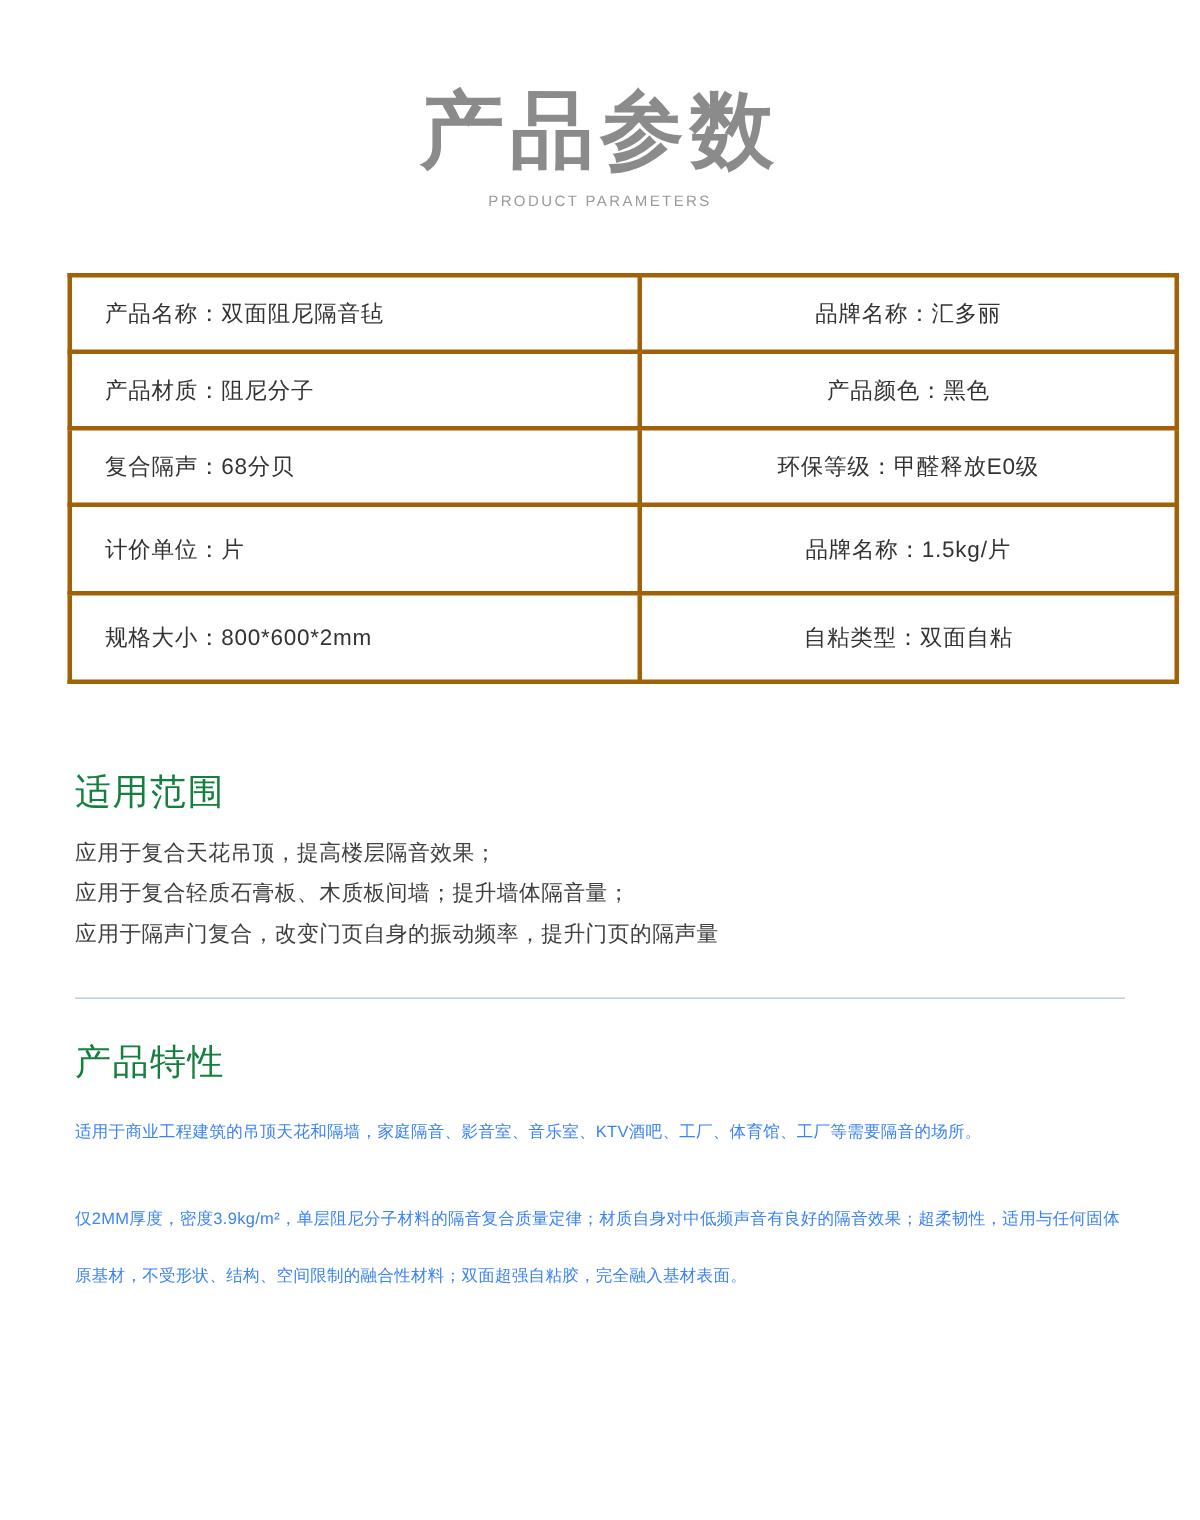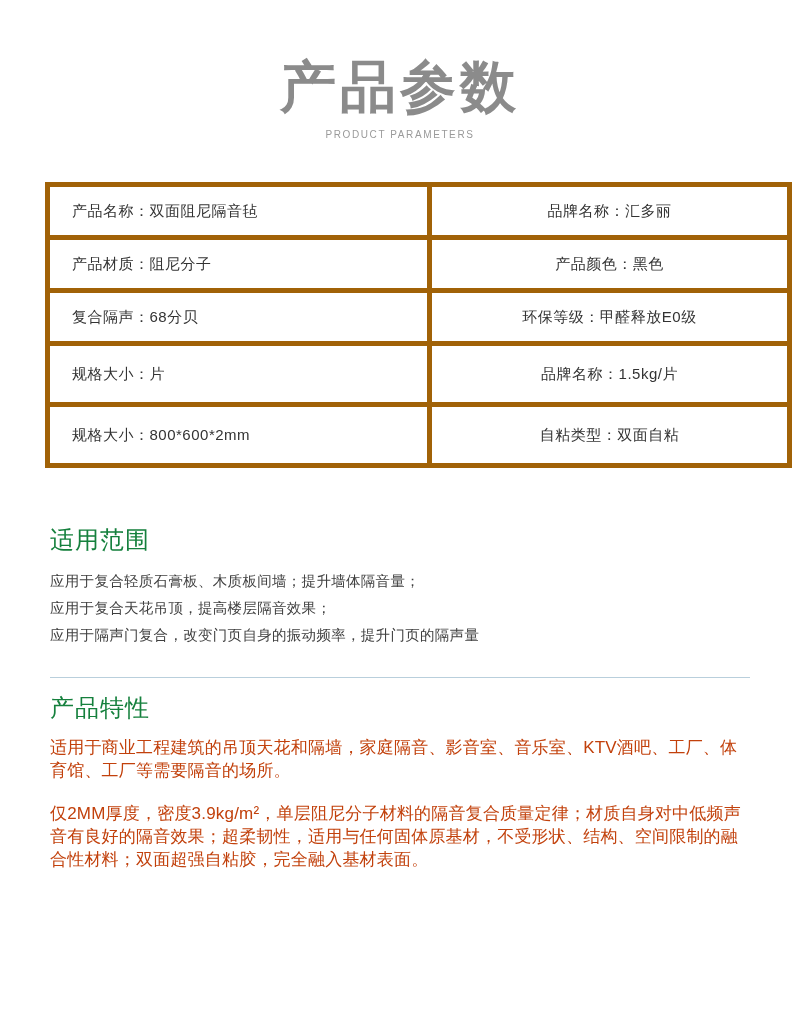--- a/index.html
+++ b/index.html
@@ -43,21 +43,21 @@
   
   .table-wrap {
     margin: 42px 45px 0 45px;
   }
   table.spec {
     width: 710px;
     border-collapse: collapse;
     table-layout: fixed;
   }
   table.spec td {
-    border: 5px solid #a16207;
+    border: 3px solid #a16207;
     height: 48px;
     padding: 0 0 0 0;
     font-size: 15px;
     color: #333333;
     vertical-align: middle;
   }
   table.spec td.left {
     width: 355px;
     padding-left: 22px;
   }
@@ -92,26 +92,26 @@
     color: #3f3f3f;
     line-height: 27px;
     letter-spacing: 0.3px;
   }
   .divider {
     margin: 28px 50px 0 50px;
     border-top: 1px solid #b9cfdc;
     height: 0;
   }
   .features {
-    margin-top: 14px;
+    margin-top: 26px;
   }
   .para {
-    font-size: 17px;
-    color: #c2410c;
-    line-height: 23px;
+    font-size: 11px;
+    color: #3b82f6;
+    line-height: 38px;
     letter-spacing: 0.2px;
     margin: 0 0 20px 0;
   }
   .para:last-child {
     margin-bottom: 0;
   }
 </style>
 </head>
 <body>
 
@@ -144,42 +144,42 @@
         <tr>
           <td class="left">
             <span class="cell-label">复合隔声：68分贝</span>
           </td>
           <td class="right">
             <span class="cell-label">环保等级：甲醛释放E0级</span>
           </td>
         </tr>
         <tr class="tall">
           <td class="left">
-            <span class="cell-label">规格大小：片</span>
+            <span class="cell-label">计价单位：片</span>
           </td>
           <td class="right">
             <span class="cell-label">品牌名称：1.5kg/片</span>
           </td>
         </tr>
         <tr class="tall">
           <td class="left">
             <span class="cell-label">规格大小：800*600*2mm</span>
           </td>
           <td class="right">
             <span class="cell-label">自粘类型：双面自粘</span>
           </td>
         </tr>
       </tbody>
     </table>
   </div>
 
   <div class="section scope">
     <div class="section-title">适用范围</div>
+    <div class="body-line">应用于复合天花吊顶，提高楼层隔音效果；</div>
     <div class="body-line">应用于复合轻质石膏板、木质板间墙；提升墙体隔音量；</div>
-    <div class="body-line">应用于复合天花吊顶，提高楼层隔音效果；</div>
     <div class="body-line">应用于隔声门复合，改变门页自身的振动频率，提升门页的隔声量</div>
   </div>
 
   <div class="divider"></div>
 
   <div class="section features">
     <div class="section-title">产品特性</div>
     <p class="para">适用于商业工程建筑的吊顶天花和隔墙，家庭隔音、影音室、音乐室、KTV酒吧、工厂、体育馆、工厂等需要隔音的场所。</p>
     <p class="para">仅2MM厚度，密度3.9kg/m²，单层阻尼分子材料的隔音复合质量定律；材质自身对中低频声音有良好的隔音效果；超柔韧性，适用与任何固体原基材，不受形状、结构、空间限制的融合性材料；双面超强自粘胶，完全融入基材表面。</p>
   </div>

